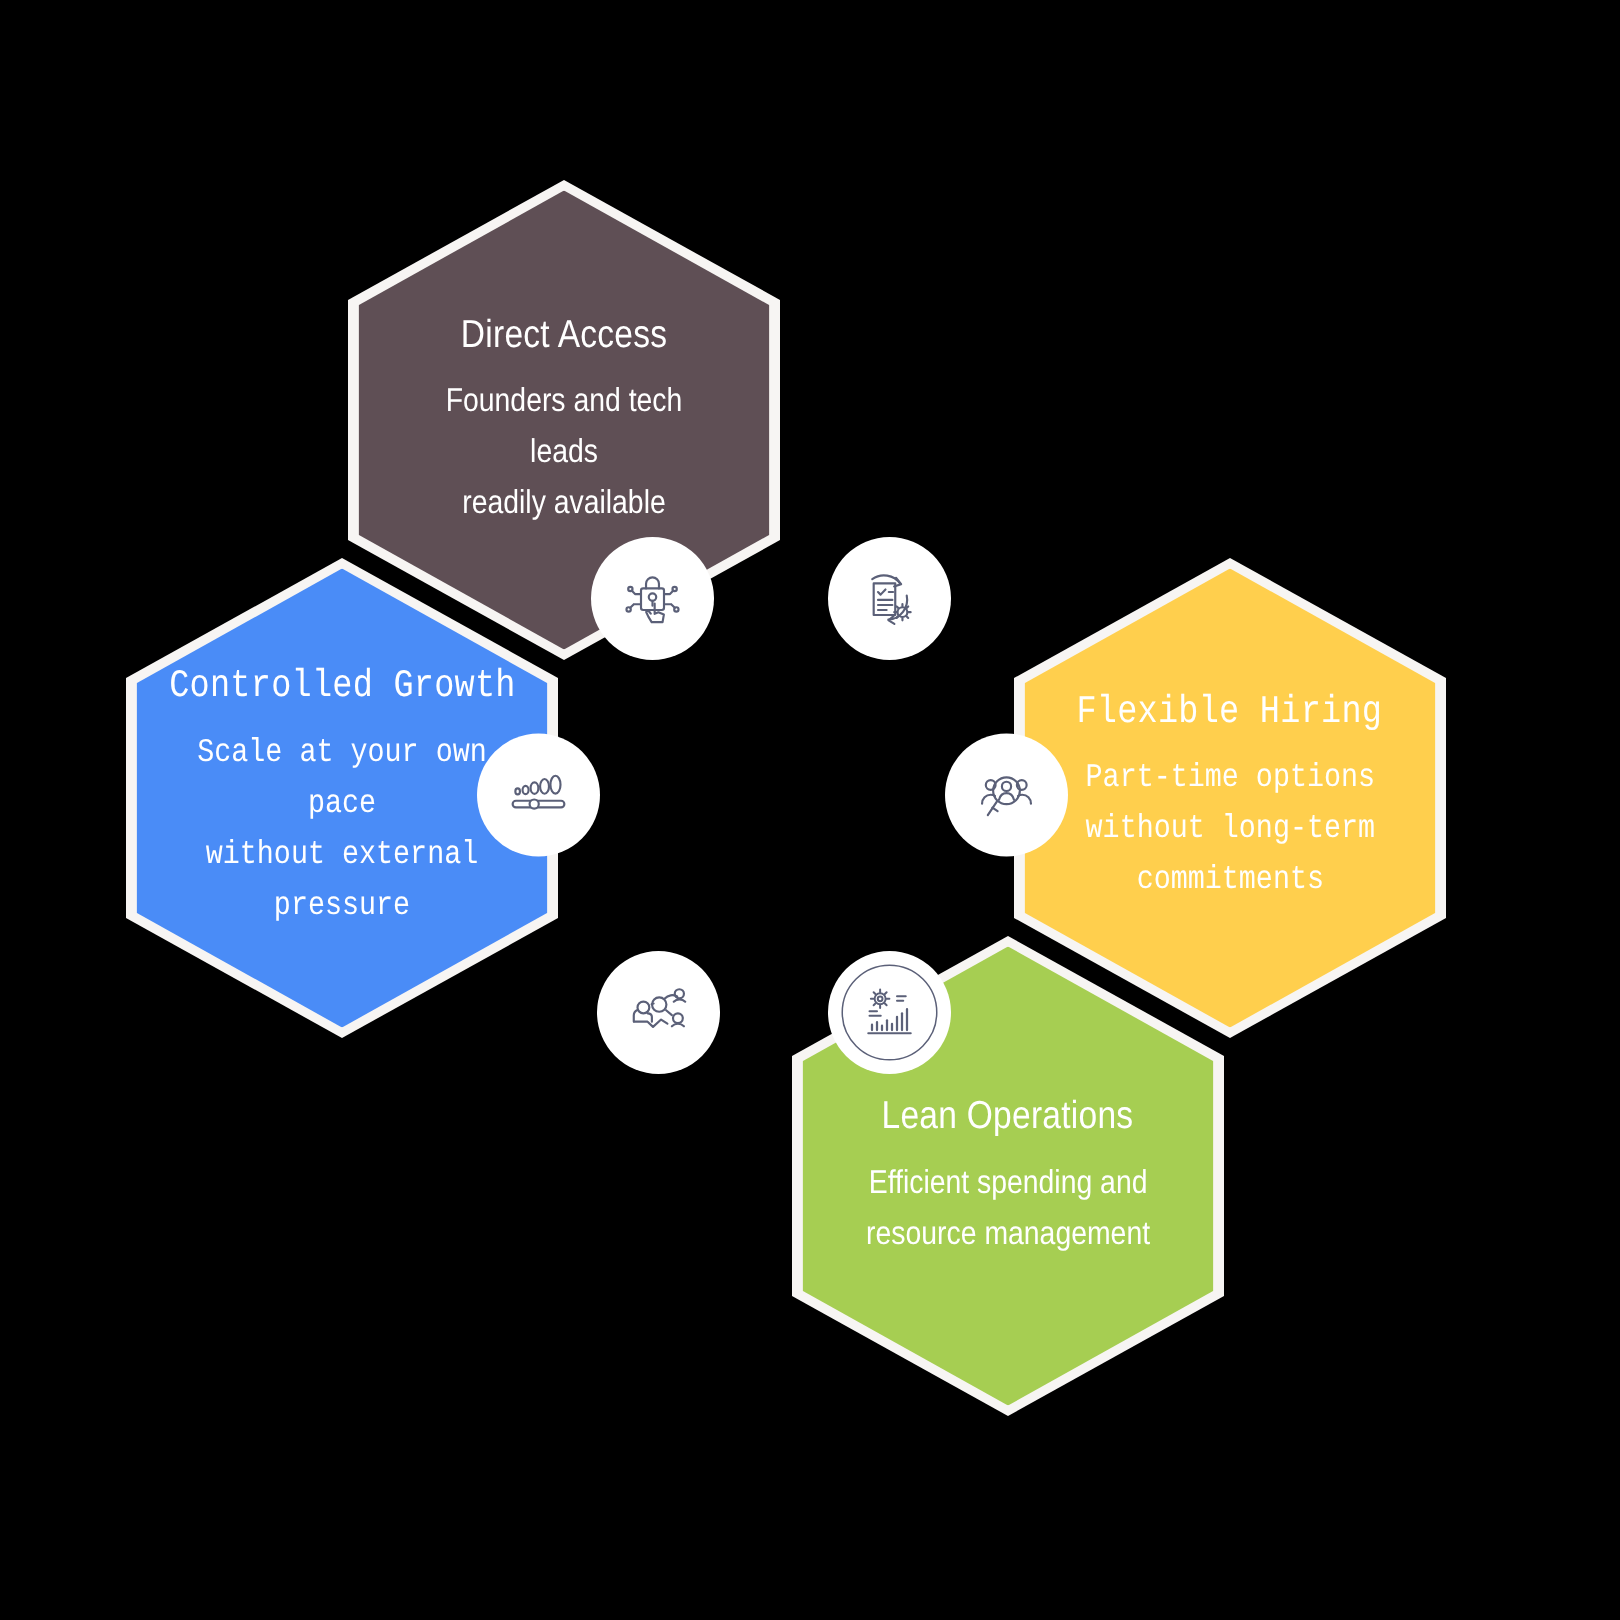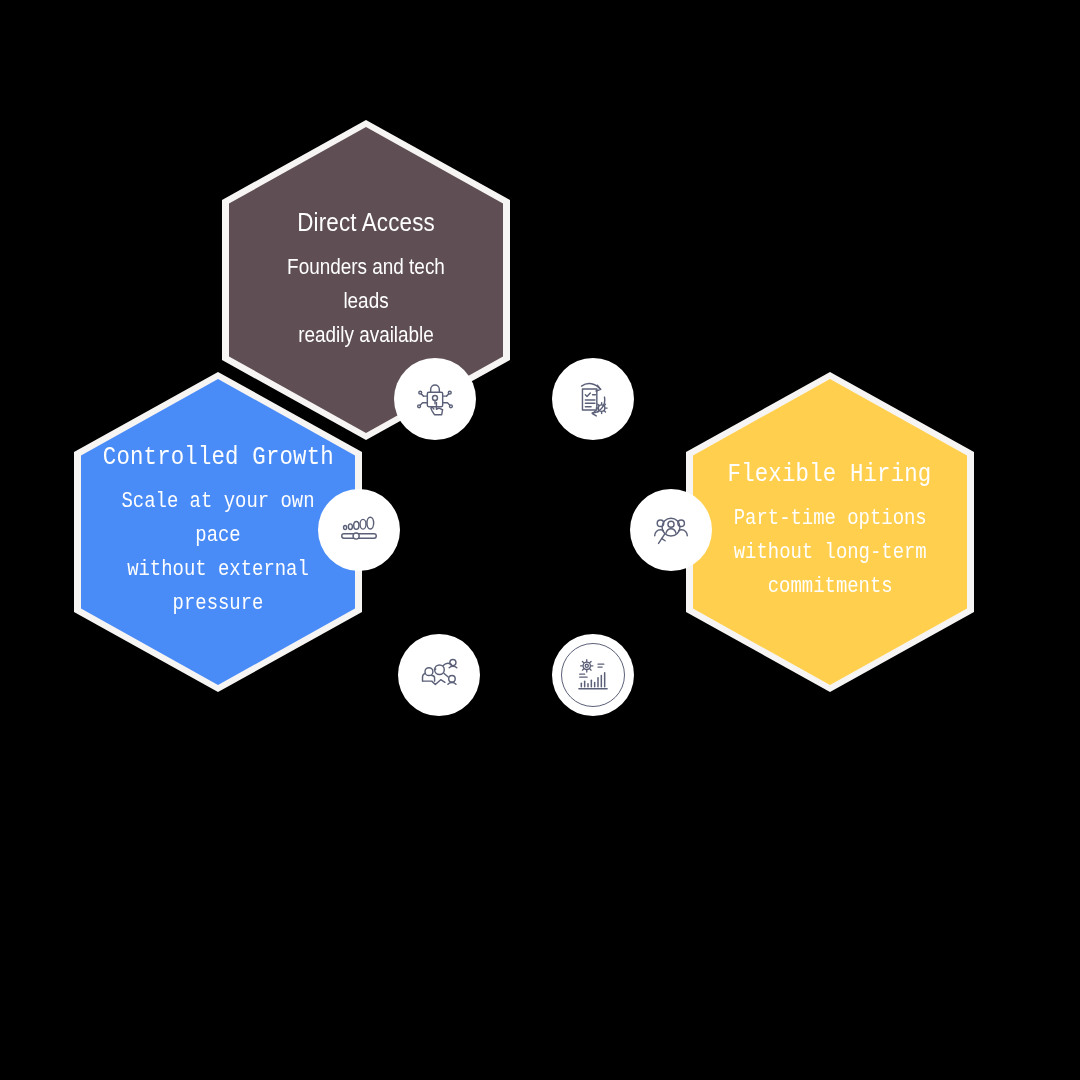--- a/index.html
+++ b/index.html
@@ -19,20 +19,21 @@
     width: 1080px;
     height: 1080px;
     background: #000000;
   }
 
   
   .hex {
     position: absolute;
     width: 288px;
     height: 320px;
+    margin-left: 10px;
   }
   .hex-shell {
     position: absolute;
     inset: 0;
     background: #f7f5f3;
     -webkit-clip-path: polygon(50% 0%, 100% 25%, 100% 75%, 50% 100%, 0% 75%, 0% 25%);
     clip-path: polygon(50% 0%, 100% 25%, 100% 75%, 50% 100%, 0% 75%, 0% 25%);
   }
   .hex-fill {
     position: absolute;
@@ -74,21 +75,21 @@
 
   
   .row-top    { top: 120px; }
   .row-mid    { top: 372px; font-family: Liberation Mono, monospace; }
   .row-bottom { top: 624px; }
 
   
   .col-left-in  { left: 222px; }
   .col-right-in { left: 518px; }
   .col-far-left  { left: 74px; }
-  .col-far-right { left: 686px; }
+  .col-far-right { left: 666px; }
 
   
   .badge {
     position: absolute;
     width: 82px;
     height: 82px;
     border-radius: 50%;
     background: #ffffff;
     display: flex;
     align-items: center;
@@ -150,20 +151,31 @@
       <div class="hex-title">Flexible Hiring</div>
       <div class="hex-desc">
         <div>Part-time options</div>
         <div>without long-term</div>
         <div>commitments</div>
       </div>
     </div>
   </div>
 
 
+  <div class="hex row-bottom col-right-in">
+    <div class="hex-shell"></div>
+    <div class="hex-fill" style="background:#a6ce52"></div>
+    <div class="hex-text">
+      <div class="hex-title">Lean Operations</div>
+      <div class="hex-desc">
+        <div>Efficient spending and</div>
+        <div>resource management</div>
+      </div>
+    </div>
+  </div>
 
   <div class="badge no-ring" style="left:394px; top:358px;">
 
     <svg viewBox="0 0 48 48" fill="none" stroke="#5b6078" stroke-width="1.5" stroke-linecap="round" stroke-linejoin="round">
       <rect x="16" y="17" width="16" height="15" rx="1.5"></rect>
       <path d="M19.5 17v-3.2a4.5 4.5 0 0 1 9 0V17"></path>
       <circle cx="24" cy="23" r="2.6"></circle>
       <path d="M24 25.6v3.4"></path>
       <path d="M16 21h-4M12 21l-2.5-2.5M16 28h-5M11 28l-2.5 2.5M32 21h4M36 21l2.5-2.5M32 28h5M37 28l2.5 2.5"></path>
       <circle cx="8.6" cy="17.4" r="1.5"></circle>

